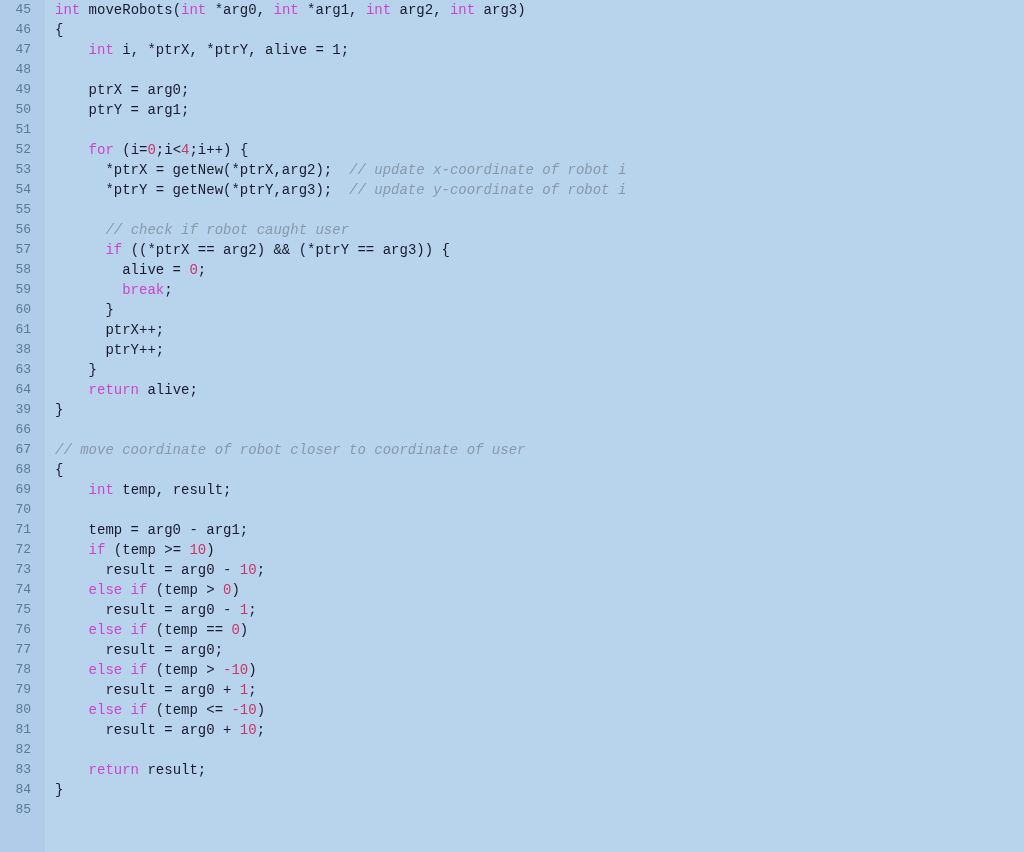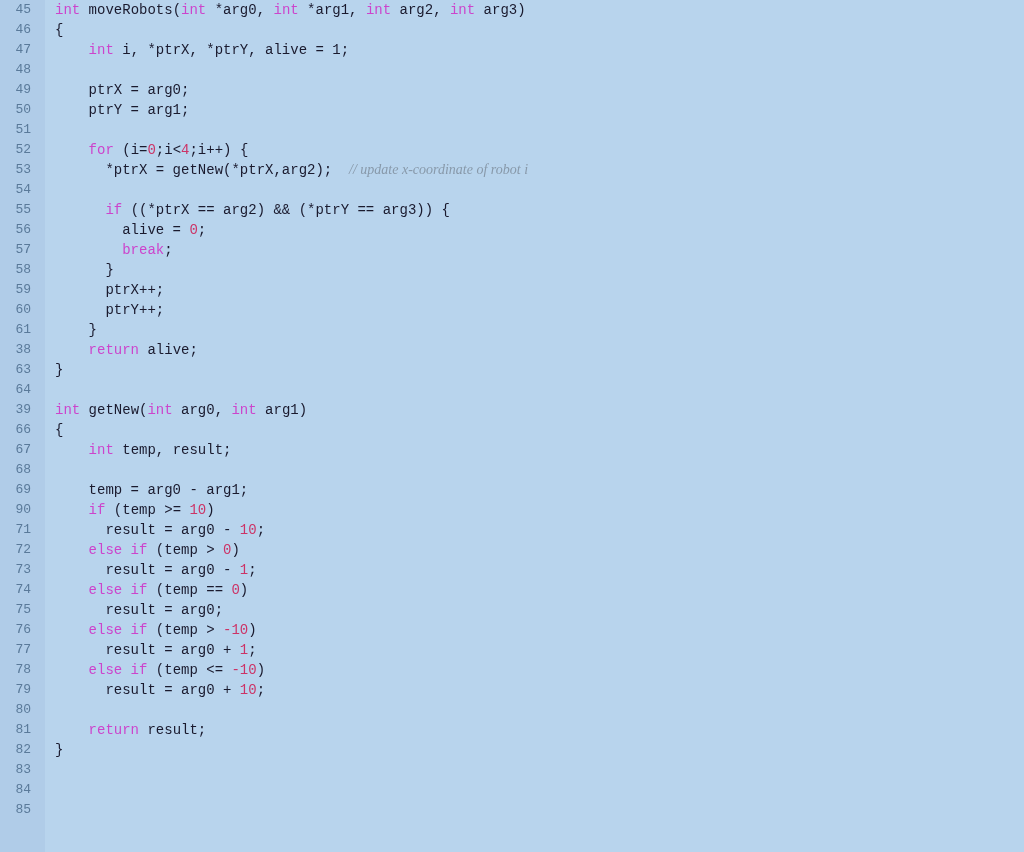--- a/index.html
+++ b/index.html
@@ -46,21 +46,21 @@
     }
 
     .code-line {
       display: block;
       line-height: 20px;
       white-space: pre;
     }
 
     
     .kw { color: #cc44cc; font-weight: normal; } 
-    .cm { color: #8899aa; font-style: italic; font-family: Liberation Serif, serif; } 
+    .cm { color: #8899aa; font-style: italic; } 
     .num { color: #cc3366; } 
     .plain { color: #1a1a2e; } 
   </style>
 </head>
 <body>
 
 <div class="code-container">
   <div class="line-numbers" id="line-numbers-container">
   <span class="line-number">45</span>
       <span class="line-number">46</span>
@@ -80,21 +80,21 @@
       <span class="line-number">60</span>
       <span class="line-number">61</span>
       <span class="line-number">38</span>
       <span class="line-number">63</span>
       <span class="line-number">64</span>
       <span class="line-number">39</span>
       <span class="line-number">66</span>
       <span class="line-number">67</span>
       <span class="line-number">68</span>
       <span class="line-number">69</span>
-      <span class="line-number">90</span>
+      <span class="line-number">70</span>
       <span class="line-number">71</span>
       <span class="line-number">72</span>
       <span class="line-number">73</span>
       <span class="line-number">74</span>
       <span class="line-number">75</span>
       <span class="line-number">76</span>
       <span class="line-number">77</span>
       <span class="line-number">78</span>
       <span class="line-number">79</span>
       <span class="line-number">80</span>
@@ -107,32 +107,34 @@
   <div class="code-content" id="code-content-container">
   <span class="code-line"><span class="kw">int</span><span class="plain"> moveRobots(</span><span class="kw">int</span><span class="plain"> *arg0, </span><span class="kw">int</span><span class="plain"> *arg1, </span><span class="kw">int</span><span class="plain"> arg2, </span><span class="kw">int</span><span class="plain"> arg3)</span></span>
       <span class="code-line"><span class="plain">{</span></span>
       <span class="code-line"><span class="plain">    </span><span class="kw">int</span><span class="plain"> i, *ptrX, *ptrY, alive = 1;</span></span>
       <span class="code-line"> </span>
       <span class="code-line"><span class="plain">    ptrX = arg0;</span></span>
       <span class="code-line"><span class="plain">    ptrY = arg1;</span></span>
       <span class="code-line"> </span>
       <span class="code-line"><span class="plain">    </span><span class="kw">for</span><span class="plain"> (i=</span><span class="num">0</span><span class="plain">;i&lt;</span><span class="num">4</span><span class="plain">;i++) {</span></span>
       <span class="code-line"><span class="plain">      *ptrX = getNew(*ptrX,arg2);  </span><span class="cm">// update x-coordinate of robot i</span></span>
+      <span class="code-line"><span class="plain">      *ptrY = getNew(*ptrY,arg3);  </span><span class="cm">// update y-coordinate of robot i</span></span>
       <span class="code-line"> </span>
+      <span class="code-line"><span class="plain">      </span><span class="cm">// check if robot caught user</span></span>
       <span class="code-line"><span class="plain">      </span><span class="kw">if</span><span class="plain"> ((*ptrX == arg2) &amp;&amp; (*ptrY == arg3)) {</span></span>
       <span class="code-line"><span class="plain">        alive = </span><span class="num">0</span><span class="plain">;</span></span>
       <span class="code-line"><span class="plain">        </span><span class="kw">break</span><span class="plain">;</span></span>
       <span class="code-line"><span class="plain">      }</span></span>
       <span class="code-line"><span class="plain">      ptrX++;</span></span>
       <span class="code-line"><span class="plain">      ptrY++;</span></span>
       <span class="code-line"><span class="plain">    }</span></span>
       <span class="code-line"><span class="plain">    </span><span class="kw">return</span><span class="plain"> alive;</span></span>
       <span class="code-line"><span class="plain">}</span></span>
       <span class="code-line"> </span>
-      <span class="code-line"><span class="kw">int</span><span class="plain"> getNew(</span><span class="kw">int</span><span class="plain"> arg0, </span><span class="kw">int</span><span class="plain"> arg1)</span></span>
+      <span class="code-line"><span class="cm">// move coordinate of robot closer to coordinate of user</span></span>
       <span class="code-line"><span class="plain">{</span></span>
       <span class="code-line"><span class="plain">    </span><span class="kw">int</span><span class="plain"> temp, result;</span></span>
       <span class="code-line"> </span>
       <span class="code-line"><span class="plain">    temp = arg0 - arg1;</span></span>
       <span class="code-line"><span class="plain">    </span><span class="kw">if</span><span class="plain"> (temp &gt;= </span><span class="num">10</span><span class="plain">)</span></span>
       <span class="code-line"><span class="plain">      result = arg0 - </span><span class="num">10</span><span class="plain">;</span></span>
       <span class="code-line"><span class="plain">    </span><span class="kw">else if</span><span class="plain"> (temp &gt; </span><span class="num">0</span><span class="plain">)</span></span>
       <span class="code-line"><span class="plain">      result = arg0 - </span><span class="num">1</span><span class="plain">;</span></span>
       <span class="code-line"><span class="plain">    </span><span class="kw">else if</span><span class="plain"> (temp == </span><span class="num">0</span><span class="plain">)</span></span>
       <span class="code-line"><span class="plain">      result = arg0;</span></span>

